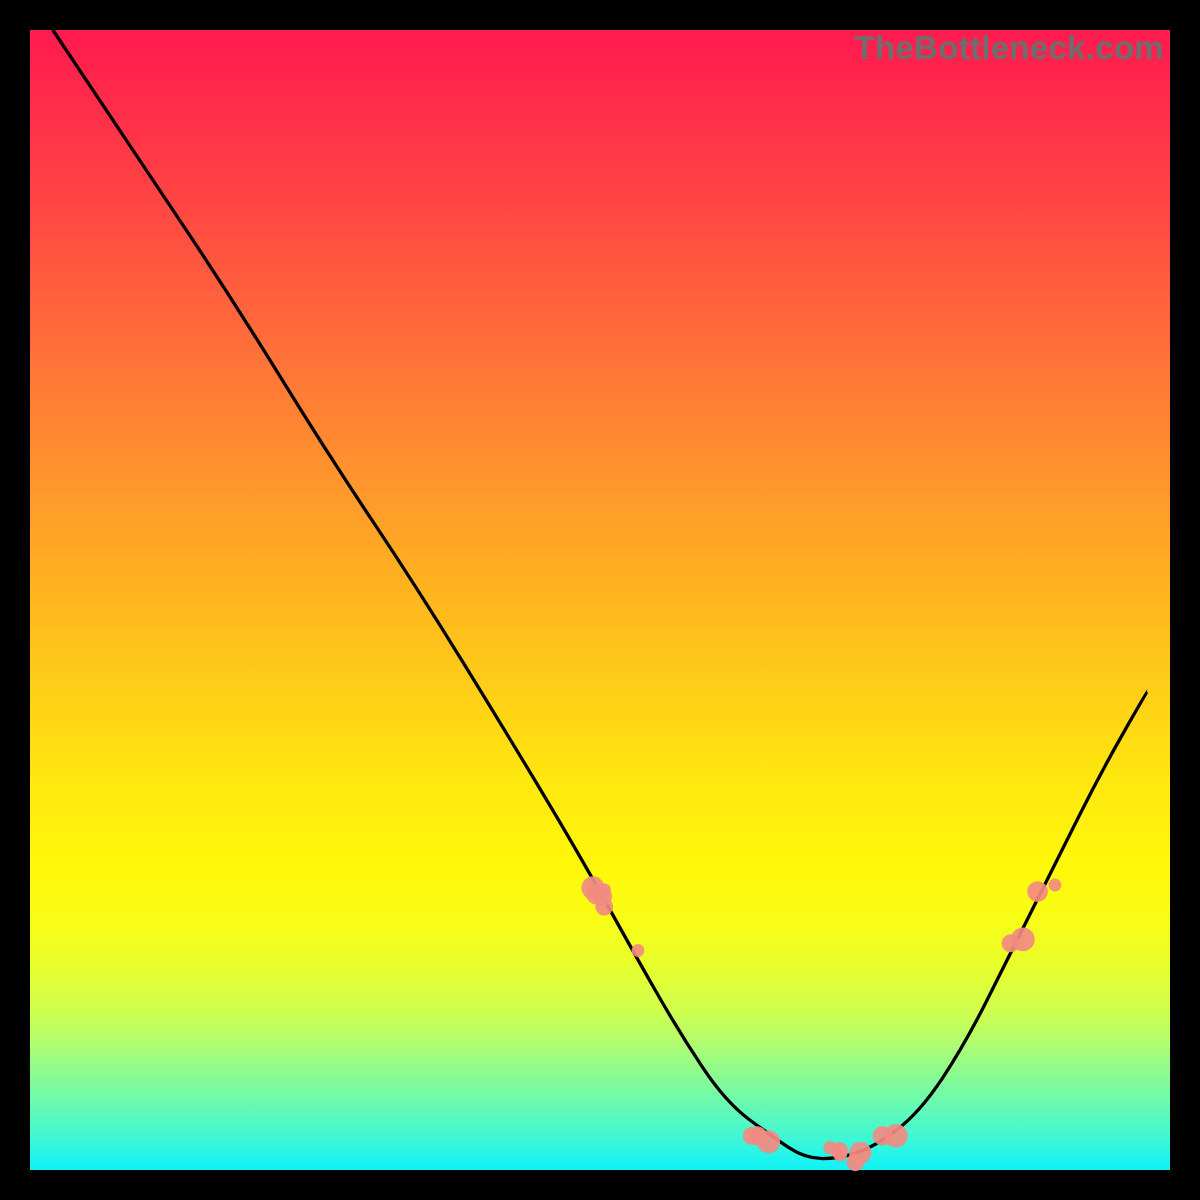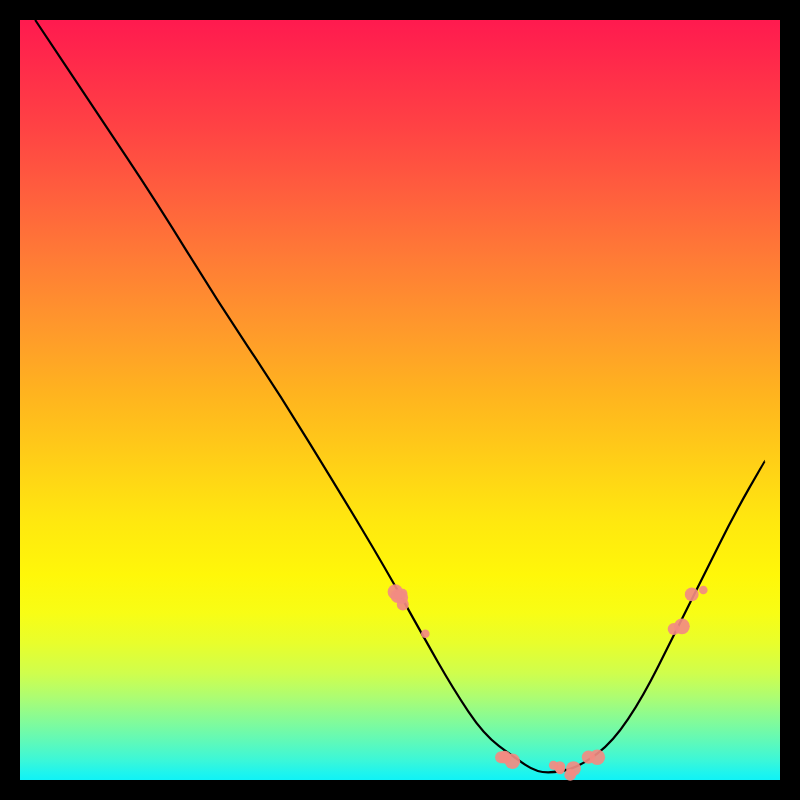--- a/index.html
+++ b/index.html
@@ -100,14 +100,15 @@
           <circle cx="568.4" cy="737.2" r="6.6" fill="#f28b82" fill-opacity="0.92"></circle>
           <circle cx="550.2" cy="754.9" r="5.9" fill="#f28b82" fill-opacity="0.92"></circle>
           <circle cx="481.1" cy="737.2" r="6.0" fill="#f28b82" fill-opacity="0.92"></circle>
           <circle cx="533.4" cy="745.2" r="4.5" fill="#f28b82" fill-opacity="0.92"></circle>
           <circle cx="653.7" cy="608.9" r="6.0" fill="#f28b82" fill-opacity="0.92"></circle>
           <circle cx="671.7" cy="574.4" r="6.9" fill="#f28b82" fill-opacity="0.92"></circle>
           <circle cx="683.3" cy="570.0" r="4.3" fill="#f28b82" fill-opacity="0.92"></circle>
           <circle cx="661.9" cy="606.3" r="7.9" fill="#f28b82" fill-opacity="0.92"></circle>
         </g>
     </svg>
+    <div class="watermark">TheBottleneck.com</div>
   </div>
 </div>
 
 </body></html>

